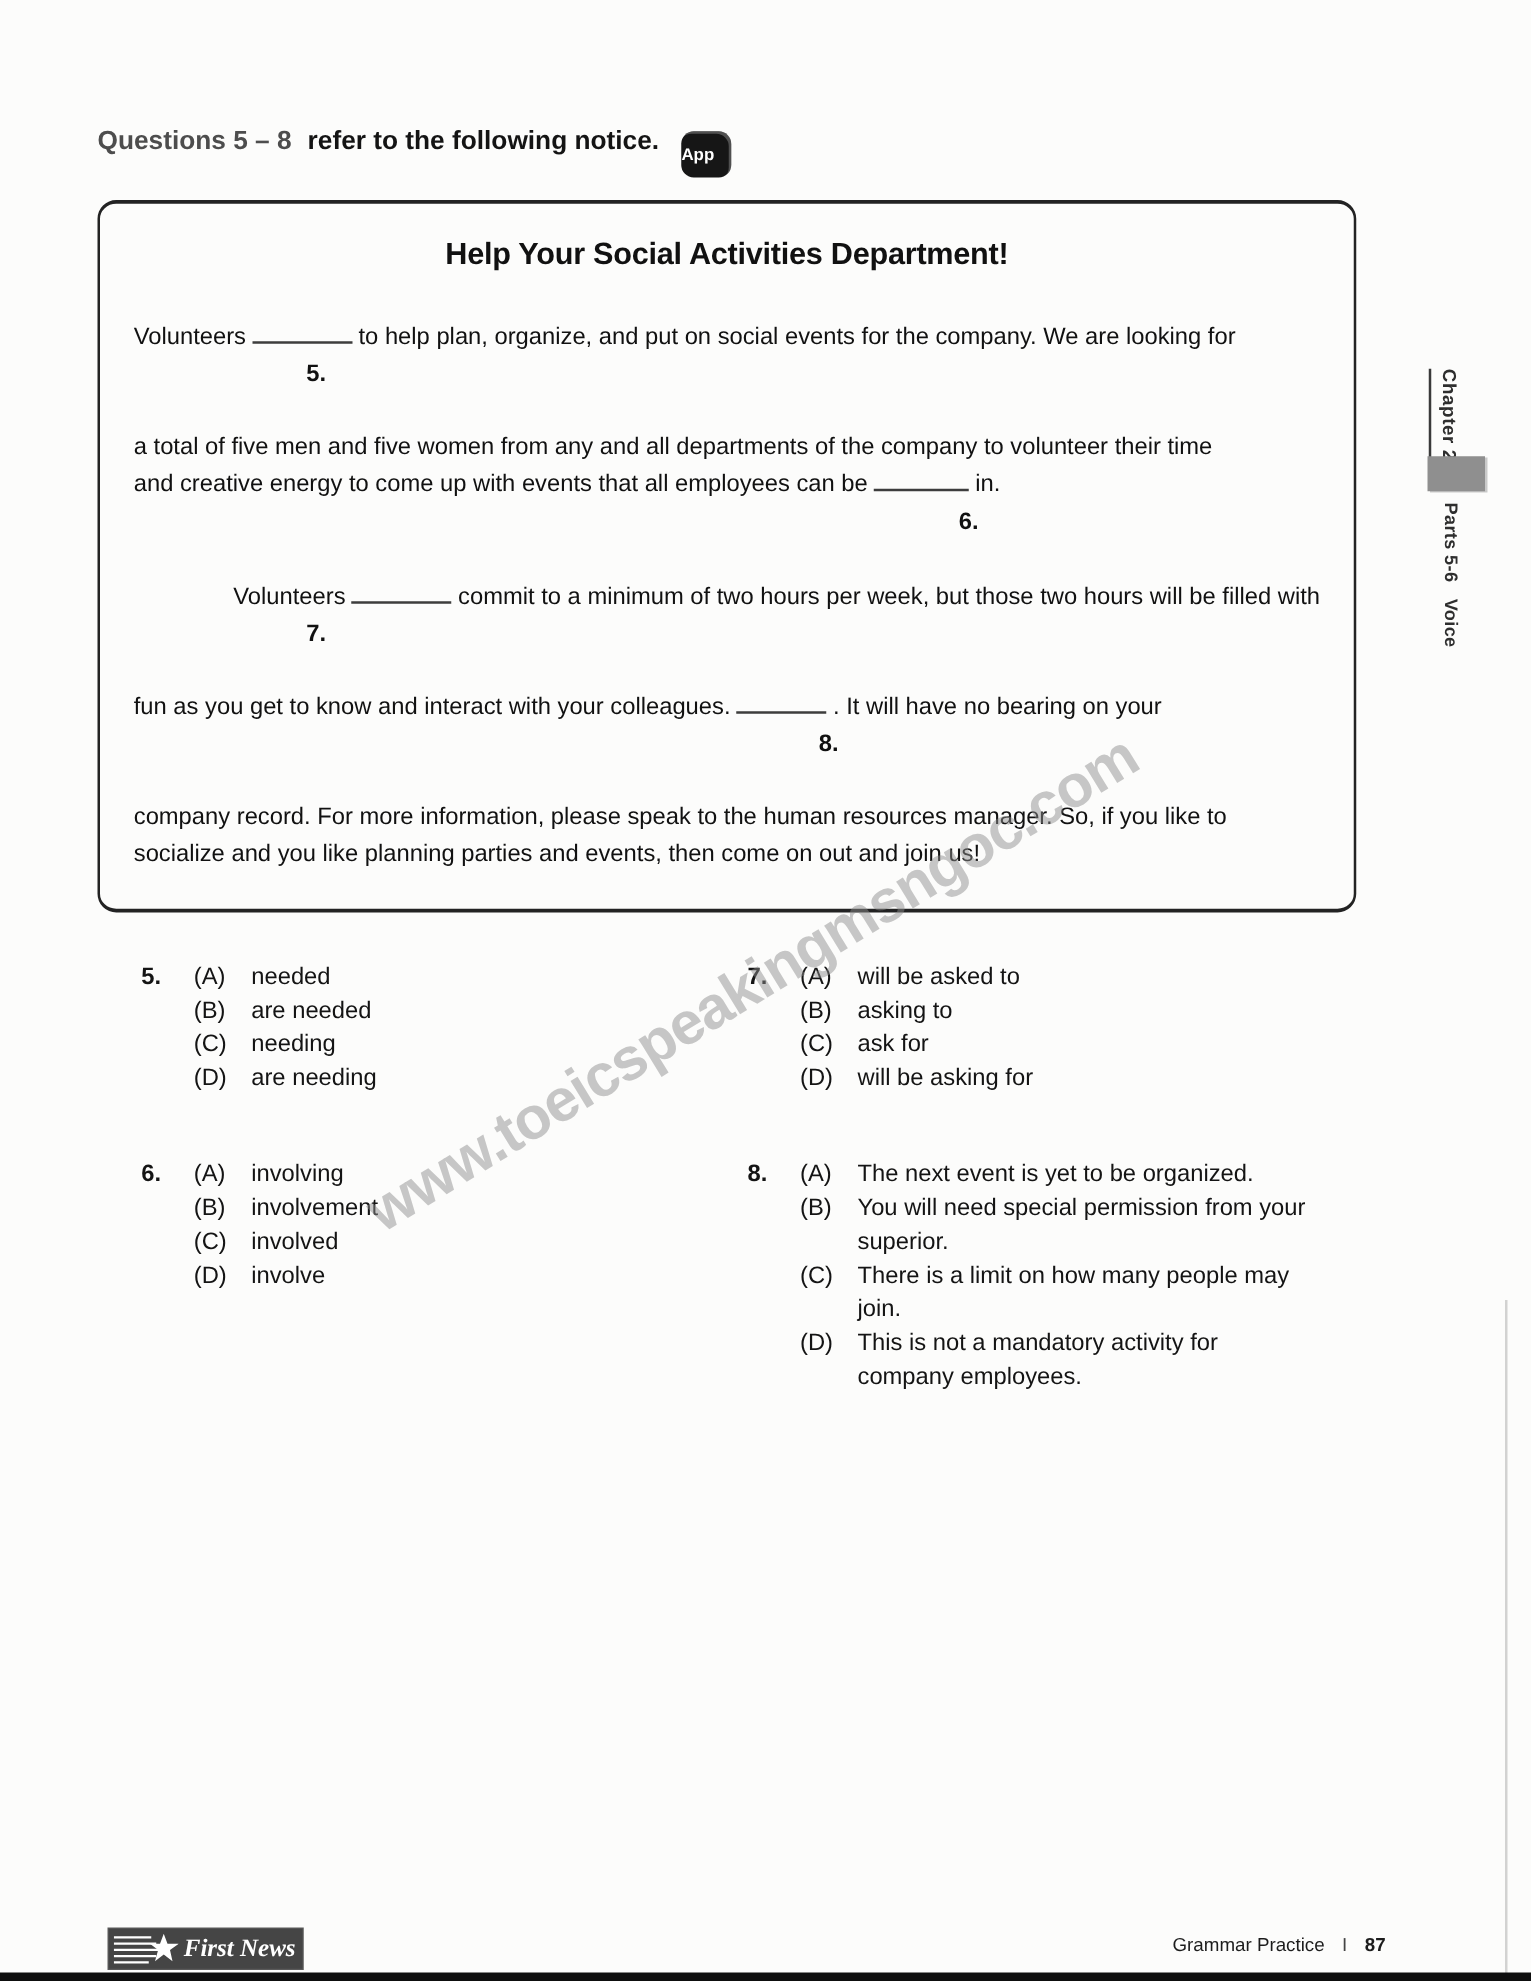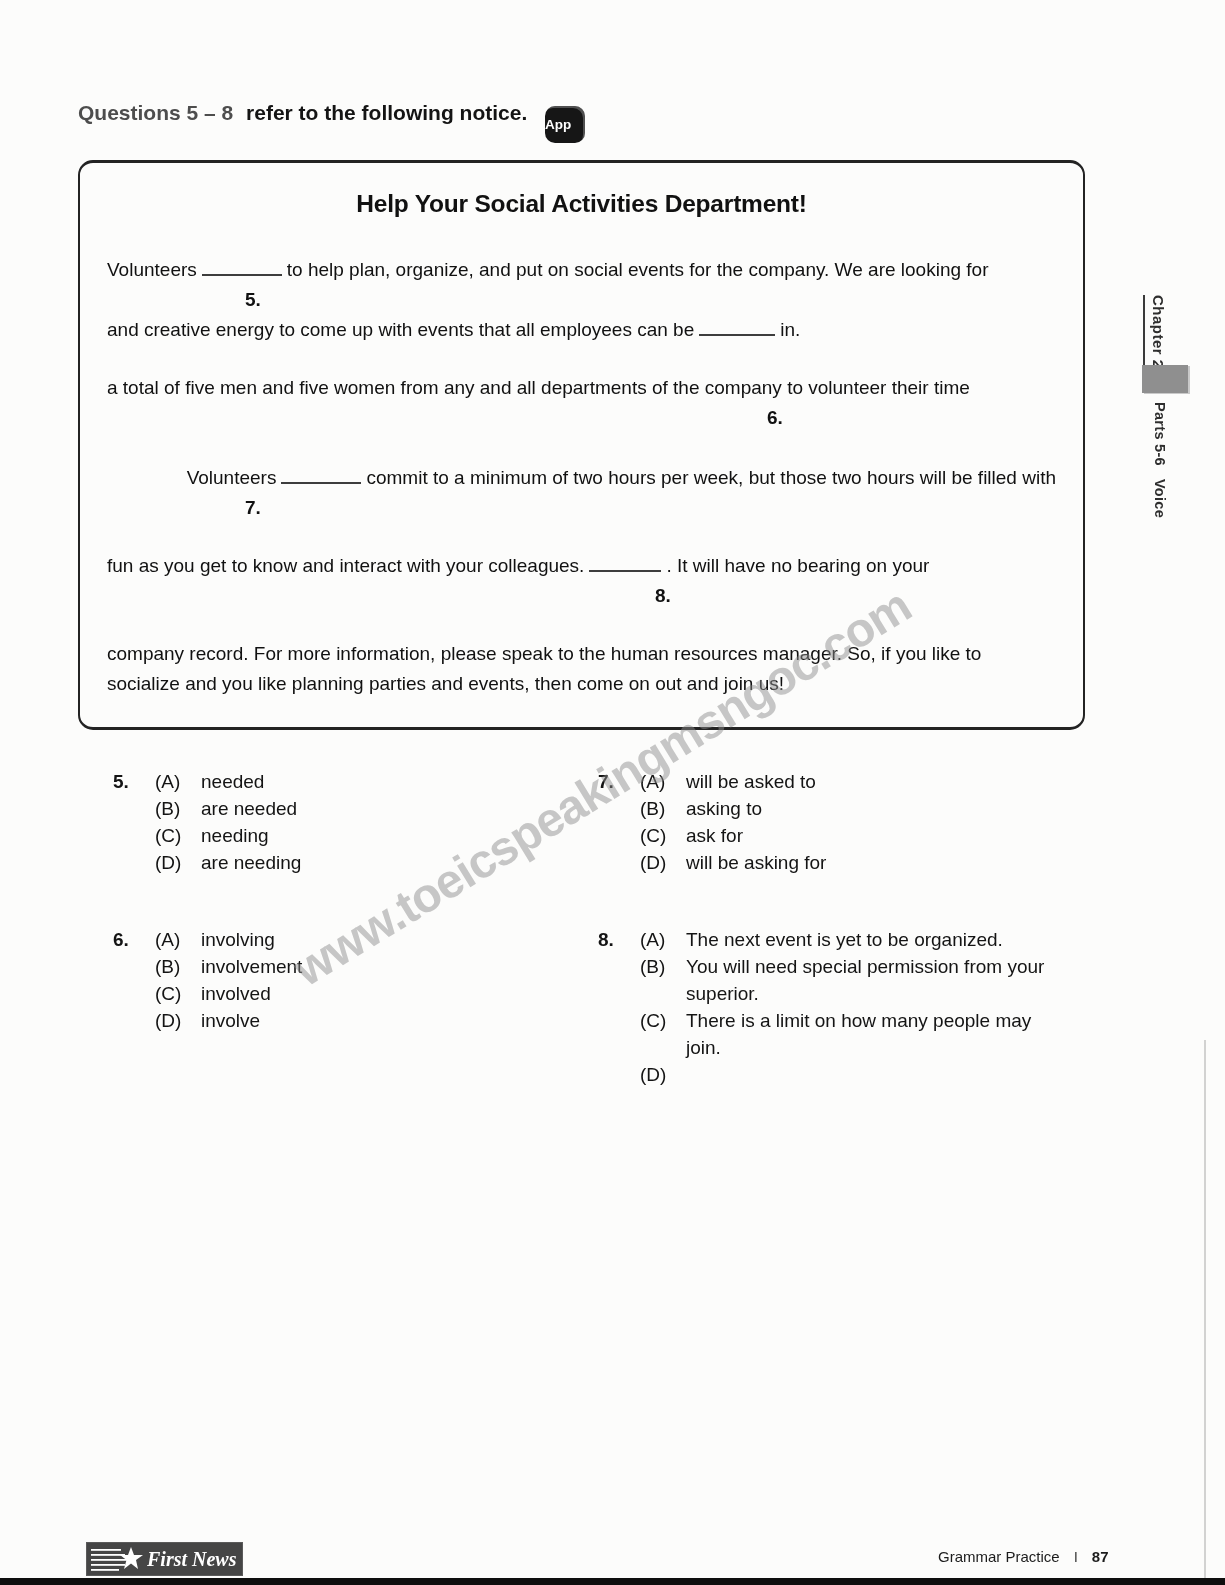--- a/index.html
+++ b/index.html
@@ -76,24 +76,24 @@
   </div>
 
   <div class="notice">
     <div class="title">Help Your Social Activities Department!</div>
 
     <div class="nline mt36">
       <span>Volunteers</span><span class="blank b80"></span><span>to help plan, organize, and put on social events for the company. We are looking for</span>
     </div>
     <div class="numline" style="margin-left:138px;">5.</div>
 
+    <div class="nline mt28">a total of five men and five women from any and all departments of the company to volunteer their time</div>
     <div class="nline">
       <span>and creative energy to come up with events that all employees can be</span><span class="blank b76"></span><span>in.</span>
     </div>
-    <div class="nline mt28">a total of five men and five women from any and all departments of the company to volunteer their time</div>
     <div class="numline" style="margin-left:660px;">6.</div>
 
     <div class="nline mt30">
       <span>Volunteers</span><span class="blank b80"></span><span>commit to a minimum of two hours per week, but those two hours will be filled with</span>
     </div>
     <div class="numline" style="margin-left:138px;">7.</div>
 
     <div class="nline mt28">
       <span>fun as you get to know and interact with your colleagues.</span><span class="blank b72"></span><span>. It will have no bearing on your</span>
     </div>
@@ -179,20 +179,21 @@
       <div class="opt">
           <span class="letter">(B)</span>
           <span class="otext">You will need special permission from your superior.</span>
         </div>
       <div class="opt">
           <span class="letter">(C)</span>
           <span class="otext">There is a limit on how many people may join.</span>
         </div>
       <div class="opt">
           <span class="letter">(D)</span>
+          <span class="otext">This is not a mandatory activity for company employees.</span>
         </div>
     </div>
   </div>
 
   <div class="watermark">www.toeicspeakingmsngoc.com</div>
 
   <div class="rot chapter-tab-label">Chapter 2</div>
   <div class="chapter-tab"></div>
   <div class="rot parts-label">Parts 5-6   Voice</div>
 

